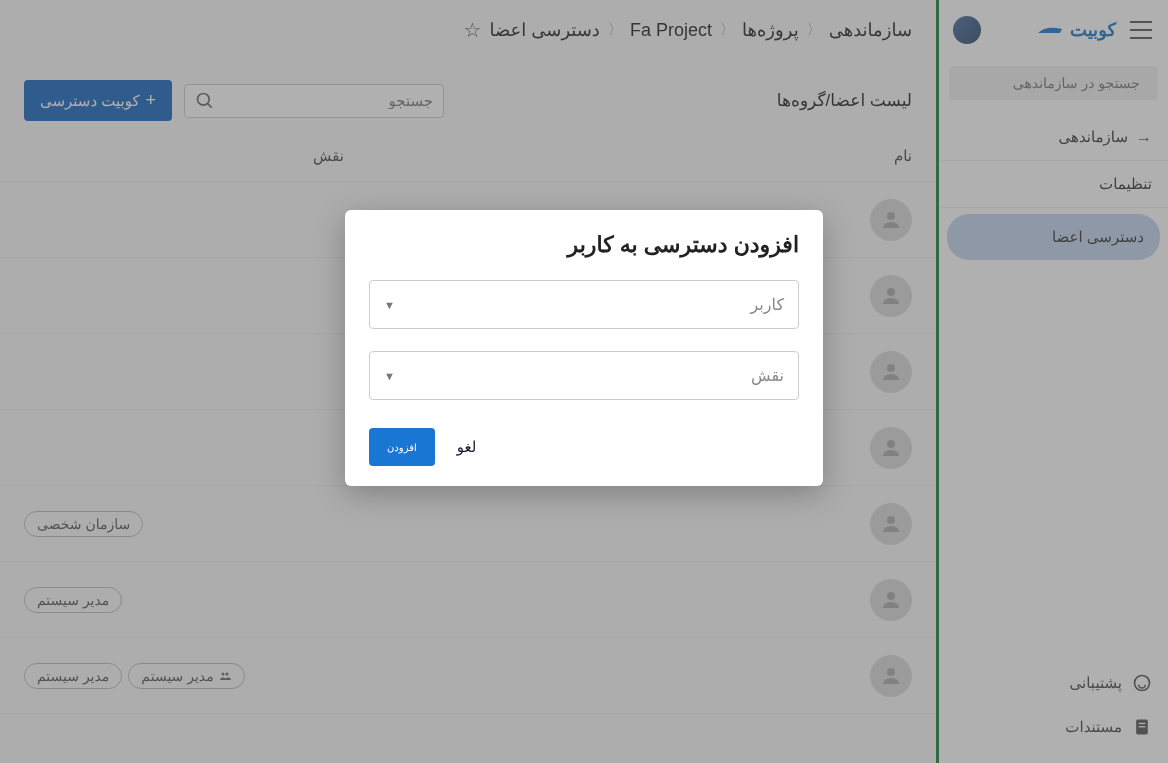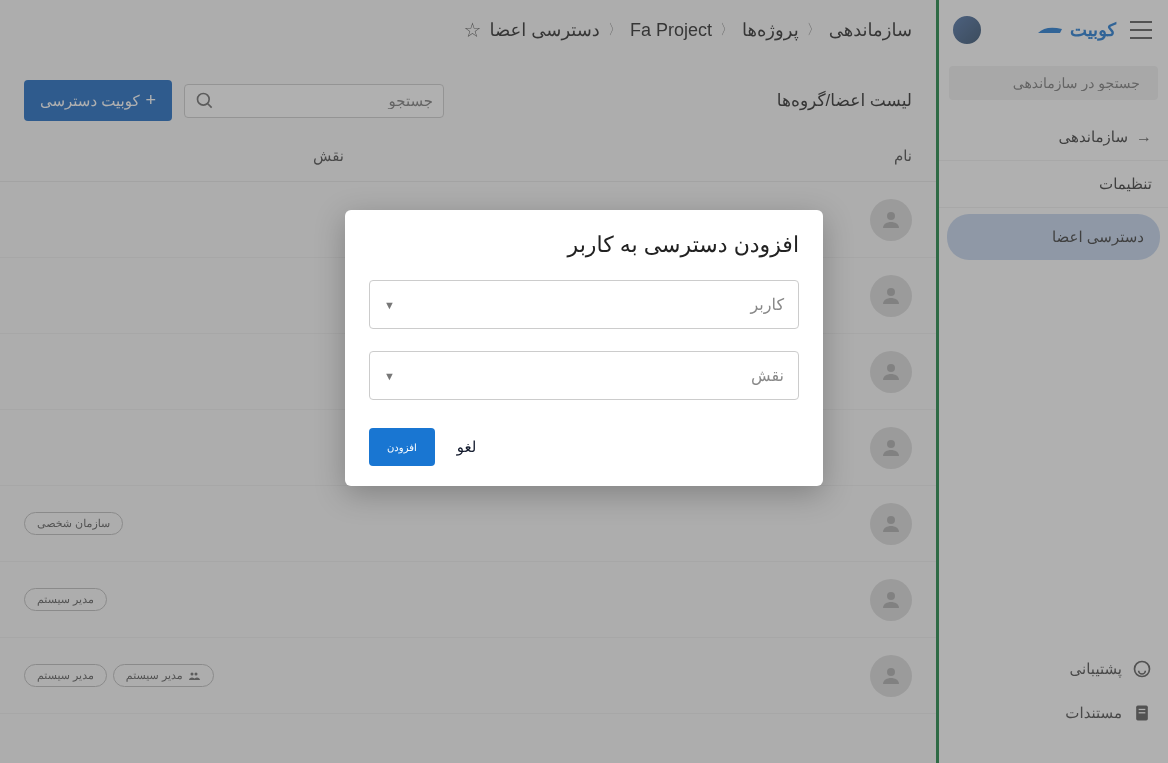--- a/index.html
+++ b/index.html
@@ -65,21 +65,21 @@
   color: #555;
 }
 .nav-item.active {
   background: #c3d4ed;
   border-radius: 22px;
   margin: 6px 8px;
   border-bottom: none;
 }
 .sidebar-footer {
   margin-top: auto;
-  padding-bottom: 28px;
+  padding-bottom: 14px;
 }
 .footer-item {
   padding: 12px 16px;
   font-size: 15px;
   color: #444;
   display: flex;
   align-items: center;
   gap: 10px;
   cursor: pointer;
 }
@@ -138,36 +138,36 @@
 .row-avatar {
   width: 42px; height: 42px; border-radius: 50%;
   background: #d9d9d9; display: flex;
   align-items: center; justify-content: center;
   color: #999;
 }
 .row-name { flex: 1; padding: 0 14px; }
 .row-role { width: 380px; display: flex; gap: 6px; justify-content: flex-end; padding-right: 40px;}
 .chip {
   border: 1px solid #bbb; border-radius: 14px;
-  padding: 4px 12px; font-size: 11px; color: #555;
+  padding: 4px 12px; font-size: 14px; color: #555;
   display: flex; align-items: center; gap: 4px;
 }
 .overlay {
   position: absolute; inset: 0;
   background: rgba(80,80,80,0.45);
   display: flex; align-items: flex-start; justify-content: center;
   padding-top: 210px;
 }
 .dialog {
   background: #fff; border-radius: 6px;
   width: 478px; padding: 22px 24px 20px;
   box-shadow: 0 8px 30px rgba(0,0,0,0.25);
 }
 .dialog-title {
-  font-size: 22px; color: #222; font-weight: normal;
+  font-size: 22px; color: #222; font-weight: bold;
   margin-bottom: 22px;
 }
 .field {
   border: 1px solid #ccc; border-radius: 4px;
   padding: 14px 14px; margin-bottom: 22px;
   display: flex; align-items: center;
   color: #888; font-size: 16px; cursor: pointer;
 }
 .field-label { flex: 1; }
 .dropdown-arrow { color: #777; font-size: 11px; }

